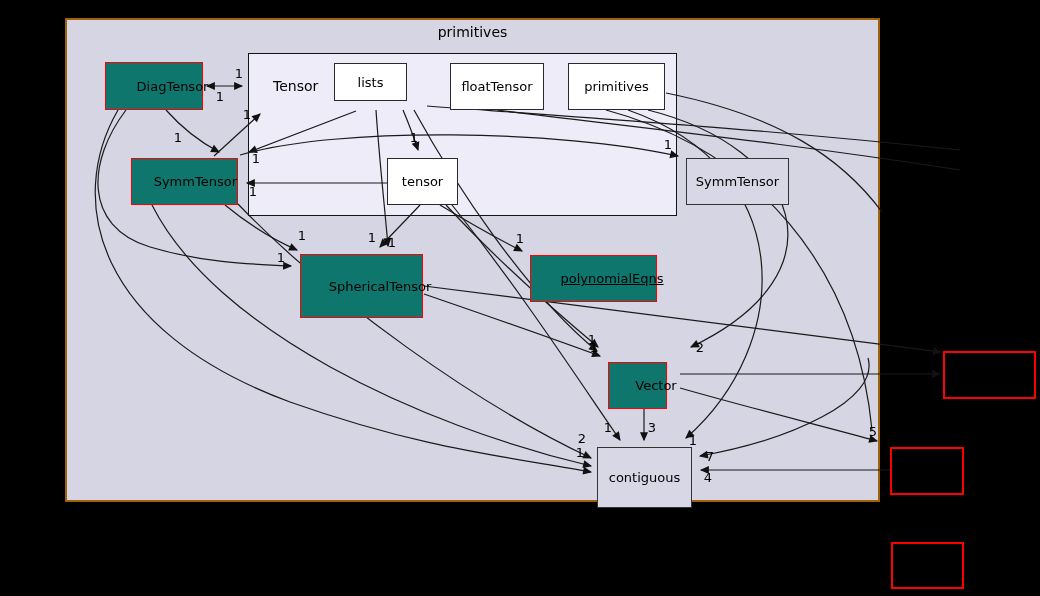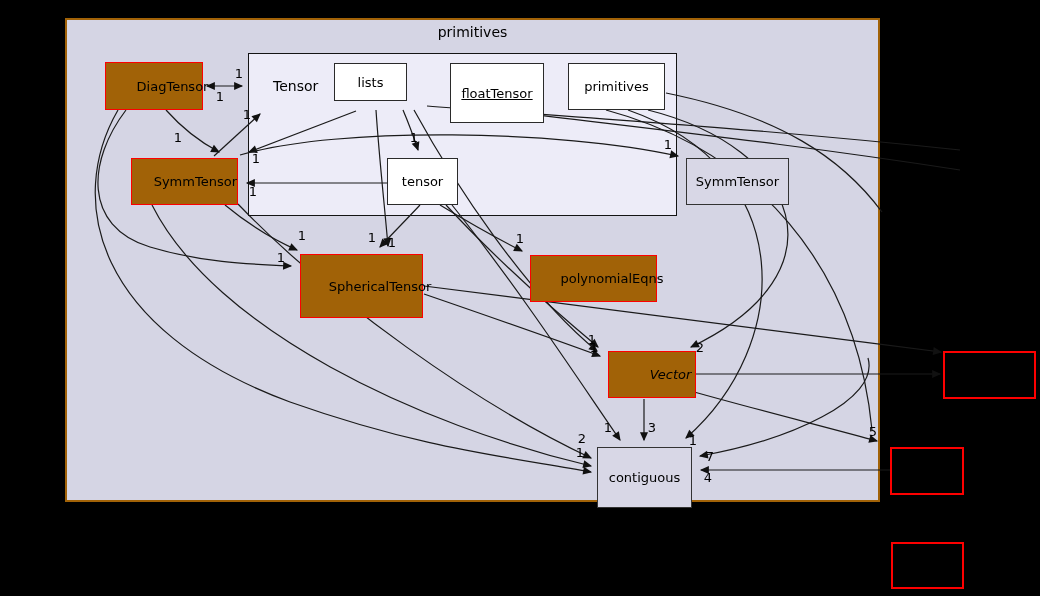--- a/index.html
+++ b/index.html
@@ -17,21 +17,21 @@
     background:#edecf8;border:1.4px solid #141414;
   }
   .cluster-title{position:absolute;color:#000;font-size:14px;white-space:nowrap;}
   .primitives-title{left:0;right:0;top:4px;text-align:center;}
   .tensor-title{left:24px;top:24px;font-size:14px;}
   #edges{position:absolute;left:0;top:0;}
   .node{
     position:absolute;box-sizing:border-box;display:flex;align-items:center;justify-content:center;
     font-size:13px;color:#000;white-space:nowrap;cursor:pointer;
   }
-  .node.red{background:#a16207;border:1.6px solid #fd0000;padding-left:37px;}
+  .node.red{background:#0f766e;border:1.6px solid #fd0000;padding-left:37px;}
   .node.white{background:#ffffff;border:1.2px solid #2a2a2a;}
   .node.plain{background:#d8d7e6;border:1.3px solid #333333;}
   .node.external{background:#000000;border:2.2px solid #fd0000;}
   .edge-label{
     position:absolute;transform:translate(-50%,-50%);
     font-size:13px;color:#000;line-height:1;cursor:pointer;
   }
 </style>
 </head>
 <body>
@@ -117,39 +117,39 @@
   <div id="nodes">
       <div class="node red" style="left: 105px; top: 62px; width: 98px; height: 48px;">
         <span>DiagTensor</span>
       </div>
       <div class="node red" style="left: 131px; top: 158px; width: 107px; height: 47px; justify-content: flex-end;">
         <span>SymmTensor</span>
       </div>
       <div class="node white" style="left: 334px; top: 63px; width: 73px; height: 38px;">
         <span>lists</span>
       </div>
-      <div class="node white" style="left: 450px; top: 63px; width: 94px; height: 60px; text-decoration: underline;">
+      <div class="node white" style="left: 450px; top: 63px; width: 94px; height: 47px;">
         <span>floatTensor</span>
       </div>
       <div class="node white" style="left: 568px; top: 63px; width: 97px; height: 47px;">
         <span>primitives</span>
       </div>
       <div class="node white" style="left: 387px; top: 158px; width: 71px; height: 47px;">
         <span>tensor</span>
       </div>
       <div class="node plain" style="left: 686px; top: 158px; width: 103px; height: 47px;">
         <span>SymmTensor</span>
       </div>
       <div class="node red" style="left: 300px; top: 254px; width: 123px; height: 64px;">
         <span>SphericalTensor</span>
       </div>
-      <div class="node red" style="left: 530px; top: 255px; width: 127px; height: 47px;">
+      <div class="node red" style="left: 530px; top: 255px; width: 127px; height: 47px; text-decoration: underline;">
         <span>polynomialEqns</span>
       </div>
-      <div class="node red" style="left: 608px; top: 351px; width: 88px; height: 47px; font-style: italic;">
+      <div class="node red" style="left: 608px; top: 362px; width: 59px; height: 47px;">
         <span>Vector</span>
       </div>
       <div class="node plain" style="left: 597px; top: 447px; width: 95px; height: 61px;">
         <span>contiguous</span>
       </div>
       <div class="node external" style="left: 943px; top: 351px; width: 93px; height: 48px;"></div>
       <div class="node external" style="left: 890px; top: 447px; width: 74px; height: 48px;"></div>
       <div class="node external" style="left: 891px; top: 542px; width: 73px; height: 47px;"></div>
     </div>
   <div id="edgeLabels">

